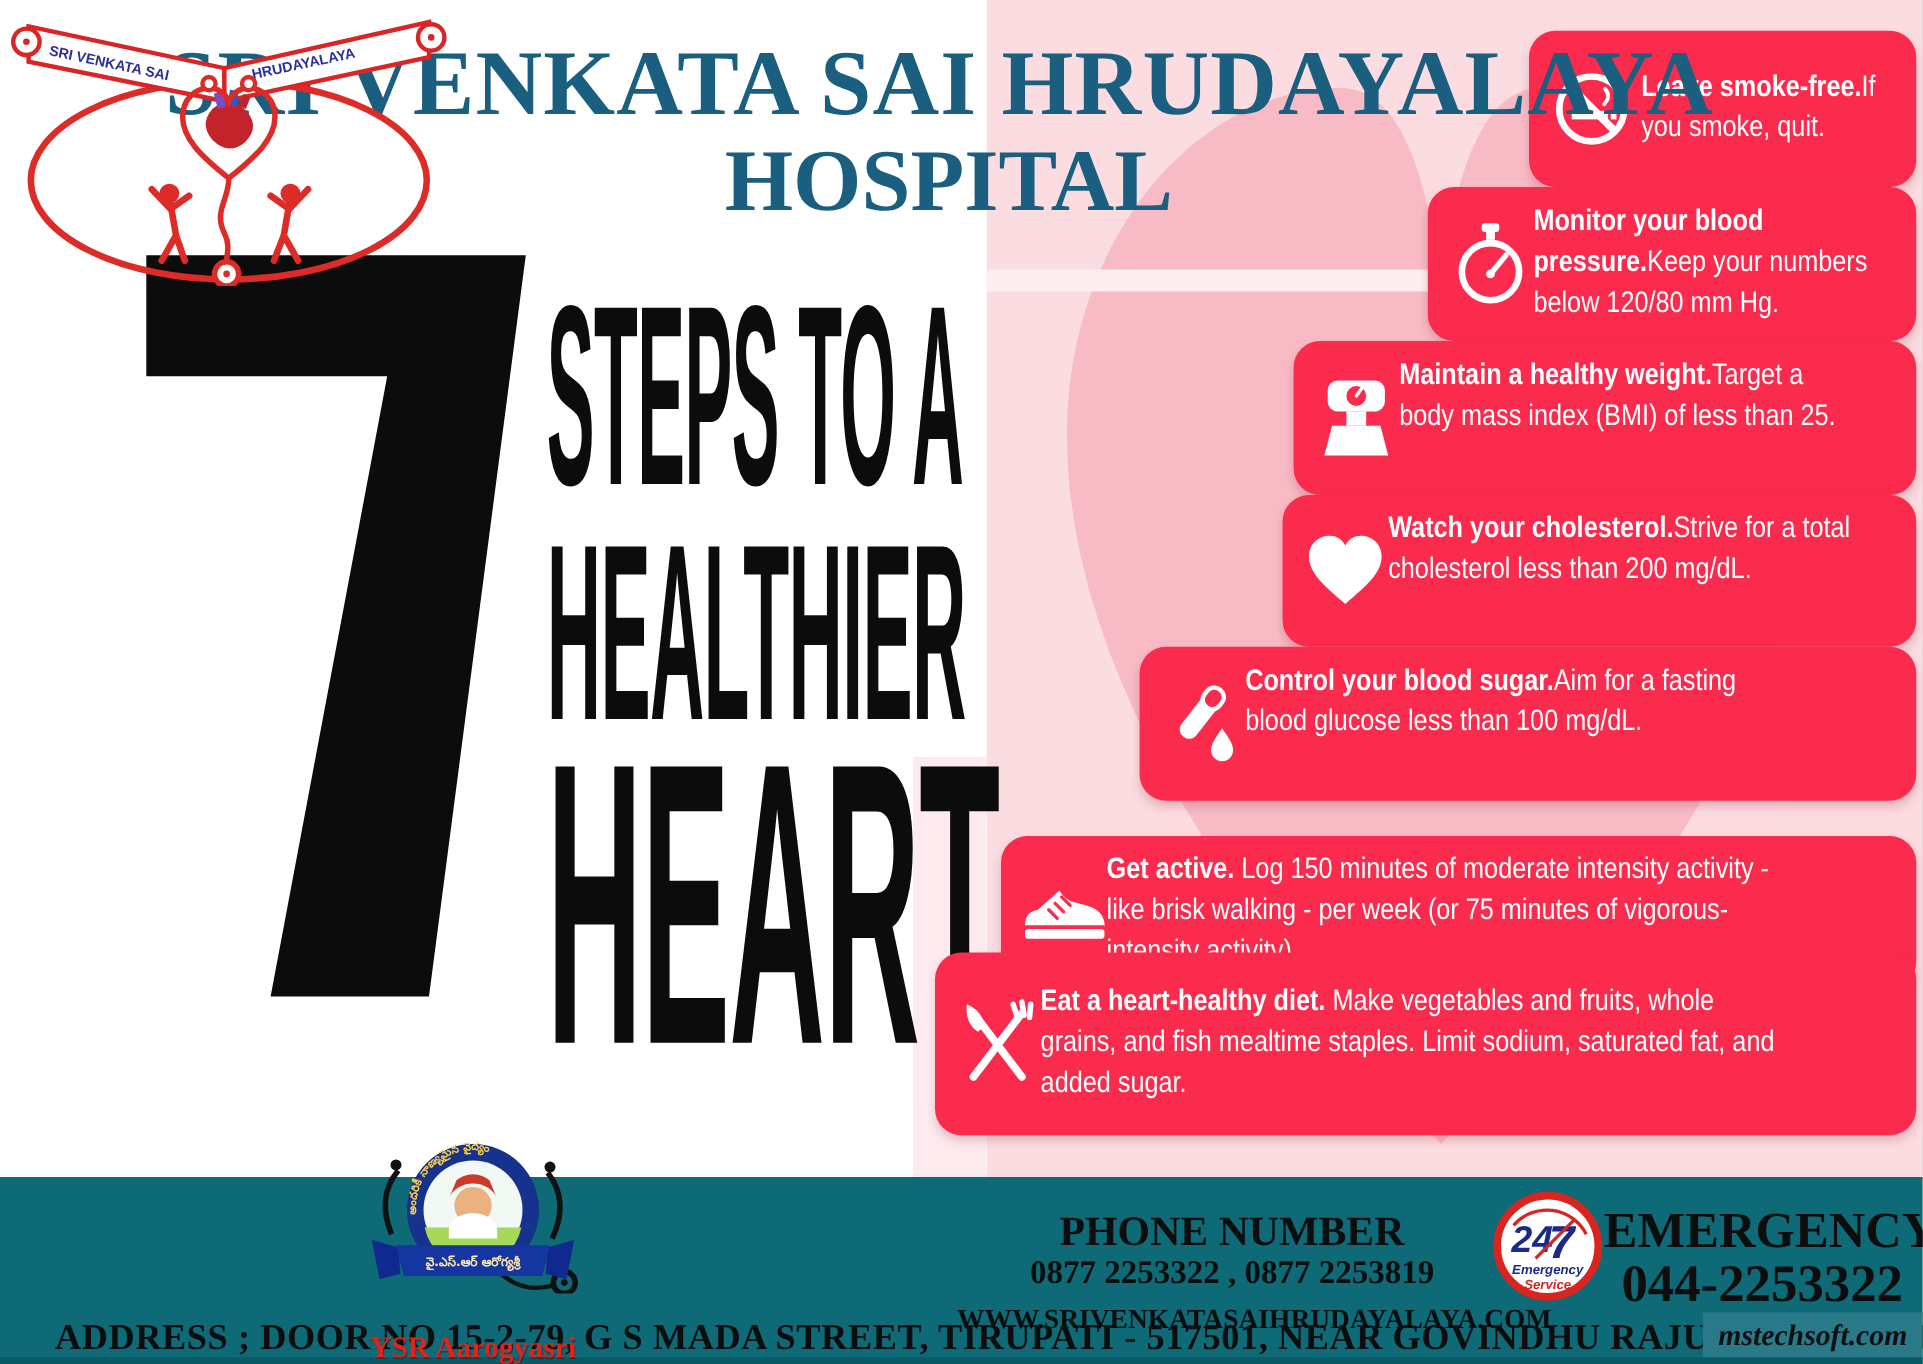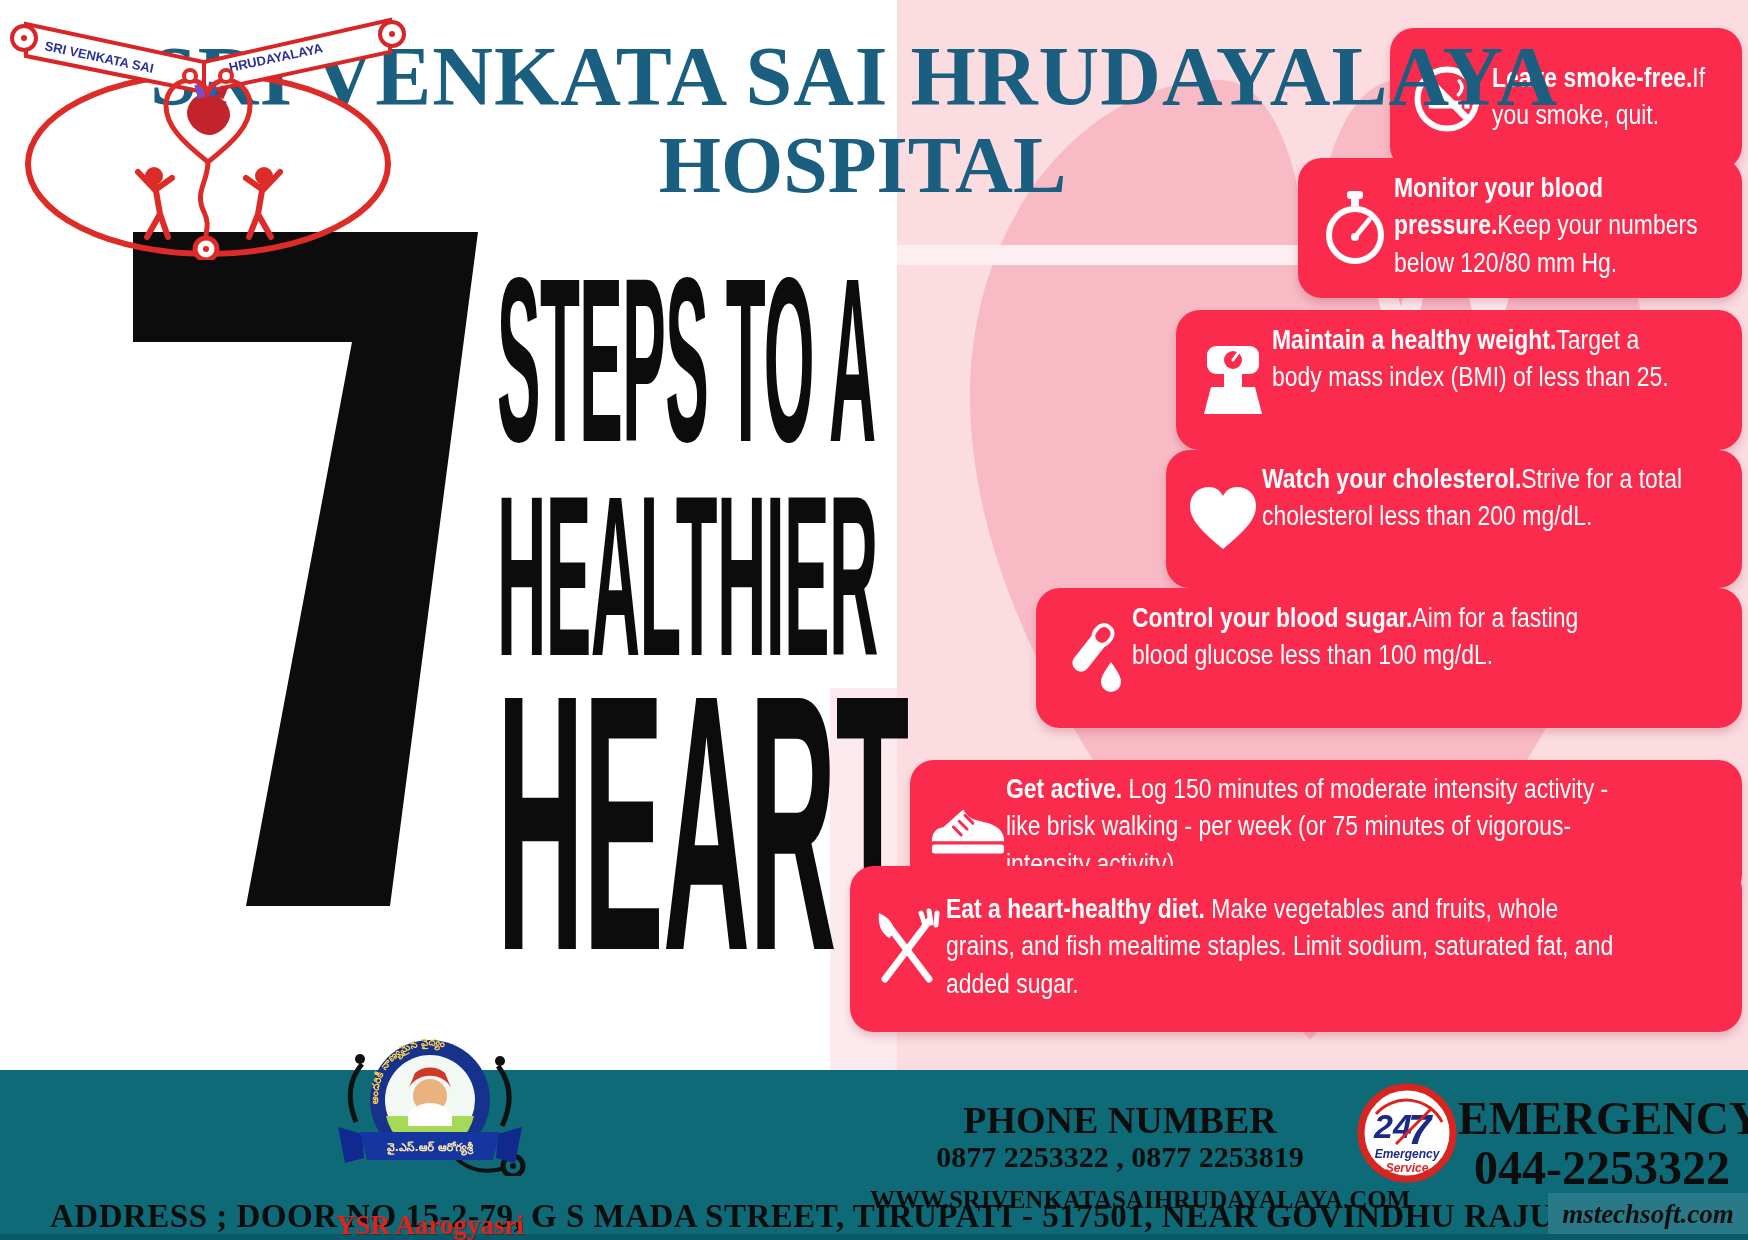--- a/index.html
+++ b/index.html
@@ -34,21 +34,21 @@
 
   
   .step{position:absolute;right:6px;background:var(--step-red);border-radius:24px;
         box-shadow:0 5px 9px rgba(150,30,60,.22);z-index:2;color:#fff;}
   .step .icon{position:absolute;left:18px;top:50%;transform:translateY(-50%);width:78px;
               display:flex;justify-content:center;align-items:center;}
   .step-text{position:absolute;left:96px;font-size:27px;line-height:1.38;
              transform:scaleX(.85);transform-origin:0 0;color:#ffffff;}
   .step-text b{font-weight:bold;}
   .s1{left:1390px;top:28px;height:142px;}   .s1 .step-text{top:32px;width:300px;left:102px;}
-  .s2{left:1298px;top:158px;height:140px;}  .s2 .step-text{top:12px;width:420px;}
+  .s2{left:1298px;top:170px;height:140px;}  .s2 .step-text{top:12px;width:420px;}
   .s3{left:1176px;top:310px;height:140px;}  .s3 .step-text{top:12px;width:470px;}
   .s4{left:1122px;top:450px;height:138px;margin-left:44px;}  .s4 .step-text{top:11px;width:530px;}
   .s5{left:1036px;top:588px;height:140px;}  .s5 .step-text{top:12px;width:540px;}
   .s6{left:910px;top:760px;height:138px;}   .s6 .step-text{top:11px;width:740px;}
   .s7{left:850px;top:866px;height:166px;}   .s7 .step-text{top:25px;width:800px;}
 
   
   .teal-bar{position:absolute;left:0;top:1070px;width:1748px;height:170px;background:var(--teal-bar);z-index:1;}
   .teal-bottom{position:absolute;left:0;top:1234px;width:1748px;height:6px;background:var(--teal-bar-dark);z-index:4;}
   .ft{position:absolute;font-family:"Liberation Serif",serif;font-weight:bold;color:var(--black-text);z-index:3;white-space:nowrap;}

